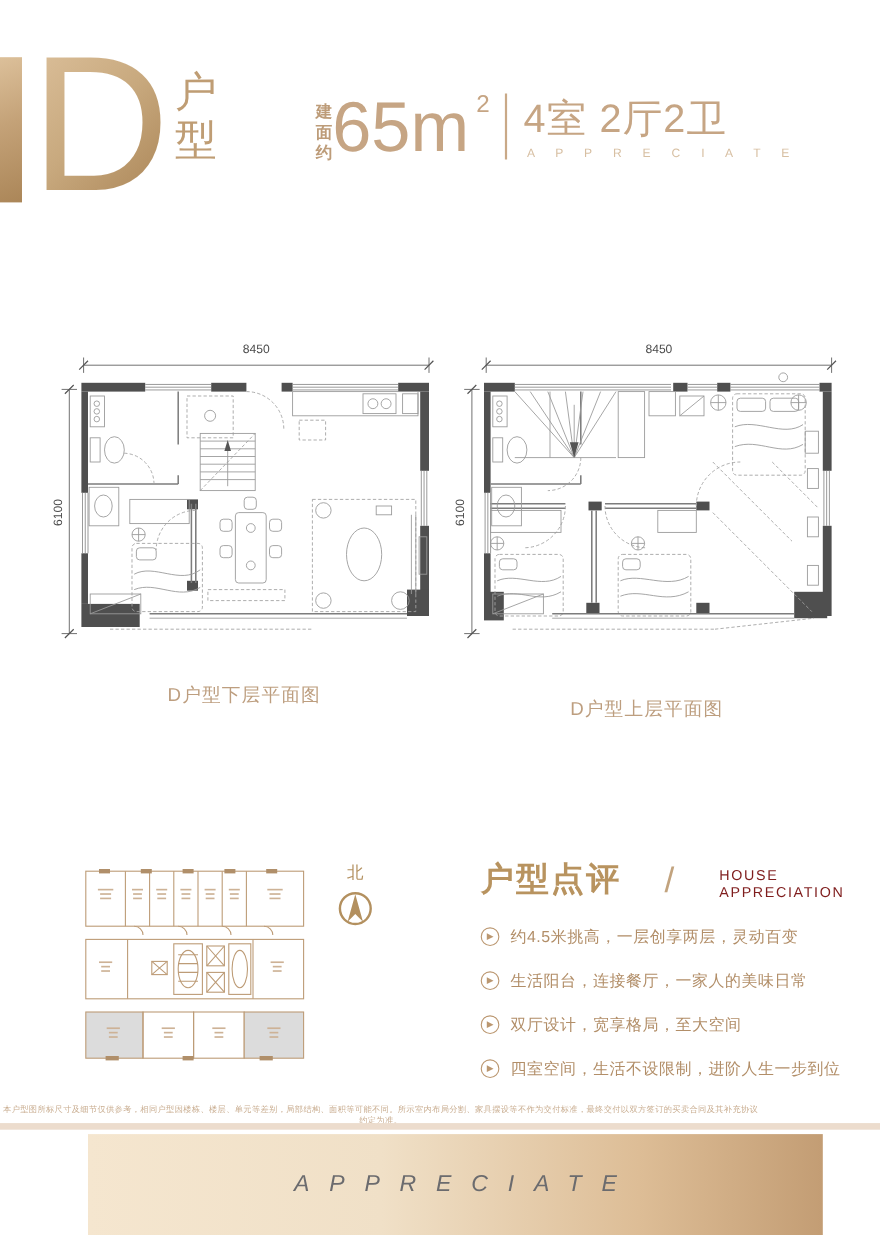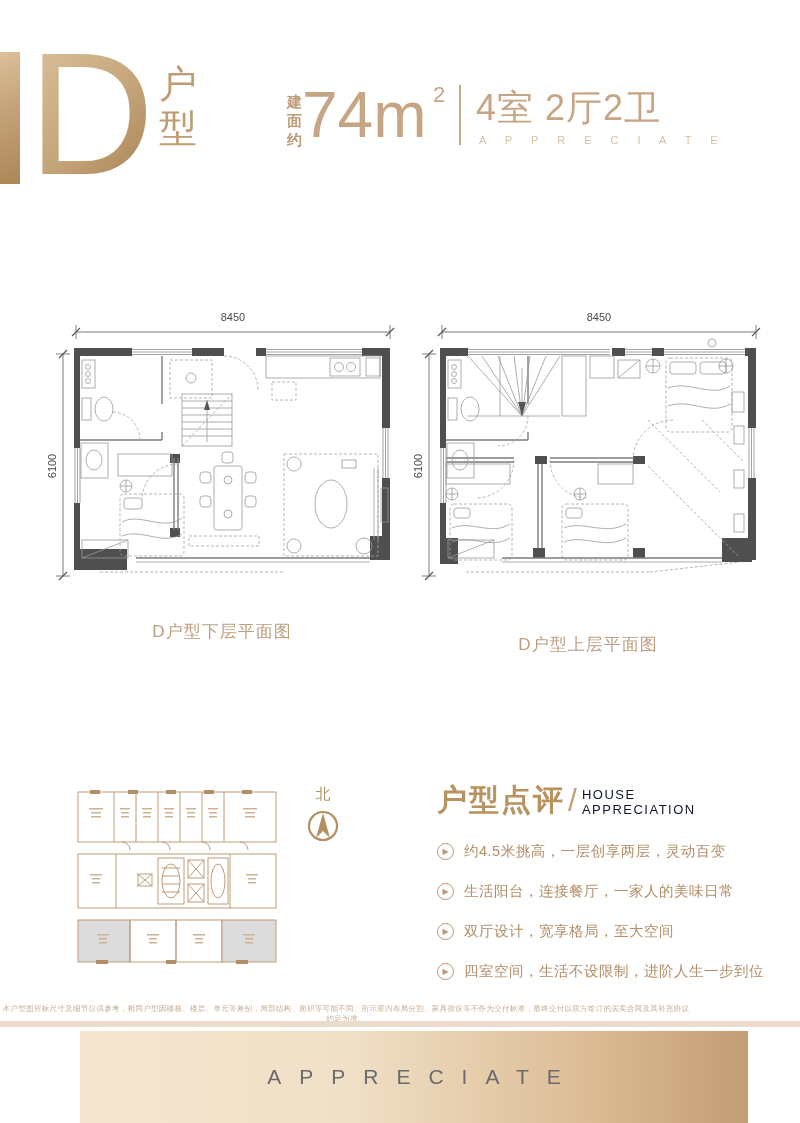--- a/index.html
+++ b/index.html
@@ -37,40 +37,40 @@
   .caption.lower{left:44px;text-align:center;}
   .caption.upper{left:410px;margin-top:13px;}
 
   
   .keyplan{position:absolute;left:70px;top:784px;width:232px;height:190px;}
   .north{position:absolute;left:304px;top:786px;width:38px;height:66px;text-align:center;}
   .north .nlabel{font-size:15px;color:#b3905f;line-height:16px;display:block;}
 
   
   .review{position:absolute;left:437px;top:782px;width:345px;}
-  .review-title{display:flex;align-items:flex-start;}
+  .review-title{display:flex;align-items:flex-end;gap:36px;}
   .review-cn{font-family:"Liberation Serif",serif;font-size:30px;line-height:36px;
     color:#b8935f;font-weight:700;letter-spacing:2px;}
   .review-slash{font-size:32px;line-height:36px;color:#c2a37e;margin:0 5px 0 3px;font-weight:300;}
-  .review-en{font-size:13px;line-height:15px;color:#0f172a;letter-spacing:1.5px;
+  .review-en{font-size:13px;line-height:15px;color:#7f1d1d;letter-spacing:1.5px;
     margin-top:5px;font-weight:500;}
   .points{list-style:none;margin:24px 0 0 0;padding:0;}
   .points li{display:flex;align-items:center;margin-bottom:21px;}
   .bullet{flex:0 0 15px;width:15px;height:15px;border:1px solid #bb9770;border-radius:50%;
     display:inline-flex;align-items:center;justify-content:center;
     font-size:8px;color:#bb9770;margin-right:10px;}
   .point-text{font-size:14.5px;color:#b28e68;letter-spacing:0.5px;white-space:nowrap;}
 
   
   .disclaimer{position:absolute;left:0;top:1004px;width:692px;text-align:center;
     font-size:7.5px;color:#c9ad90;letter-spacing:0.3px;}
   .strip{position:absolute;left:0;top:1021px;width:800px;height:6px;background:#ecdccd;}
   .banner{position:absolute;left:80px;top:1031px;width:668px;height:92px;
     background:linear-gradient(90deg,#f5e6cf 0%,#f0e0c7 40%,#ddbd96 75%,#c39d74 100%);
-    display:flex;align-items:center;justify-content:center;}
+    display:flex;align-items:center;justify-content:center;font-style:italic;}
   .banner-text{font-size:21px;letter-spacing:18px;color:#6b6b6e;font-weight:300;
     text-indent:18px;}
 
   
   .dimline{stroke:#6f6f6f;stroke-width:0.9;fill:none;}
   .tick{stroke:#555;stroke-width:1.1;fill:none;}
   .wall{fill:#4f4f4f;stroke:none;}
   .win{stroke:#8c8c8c;stroke-width:0.8;fill:none;}
   .iw{stroke:#7d7d7d;stroke-width:1.4;fill:none;}
   .fur{stroke:#9a9a9a;stroke-width:0.8;fill:none;}
@@ -85,21 +85,21 @@
 
 <div class="page">
 
   <div class="crop-bar"></div>
   <div class="big-letter">D</div>
   <div class="type-vert">
     <span>户</span>
     <span>型</span>
   </div>
   <div class="area-prefix">建面约</div>
-  <div class="area-value">74m</div>
+  <div class="area-value">65m</div>
   <div class="area-sup">2</div>
   <div class="hdr-divider"></div>
   <div class="rooms">4室 2厅2卫</div>
   <div class="rooms-sub">A P P R E C I A T E</div>
 
   <div class="plan lower">
     <svg viewBox="0 0 356 300">
       <defs>
         <pattern id="hatchA" width="7" height="10" patternUnits="userSpaceOnUse">
           <path d="M0,10 L3.5,0 L7,10" stroke="#9a9a9a" fill="none" stroke-width="0.7"></path>

